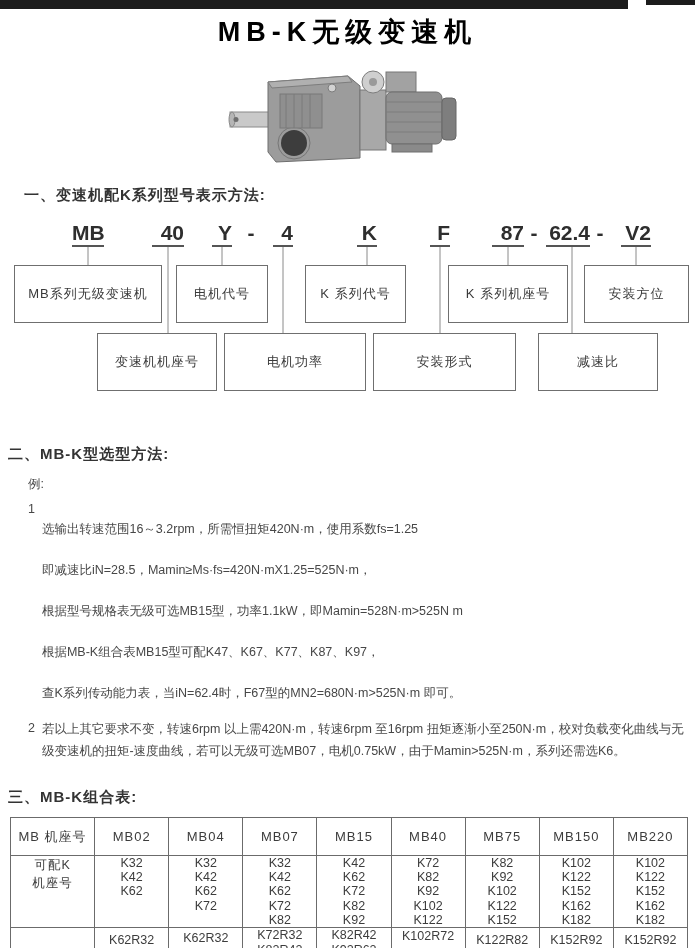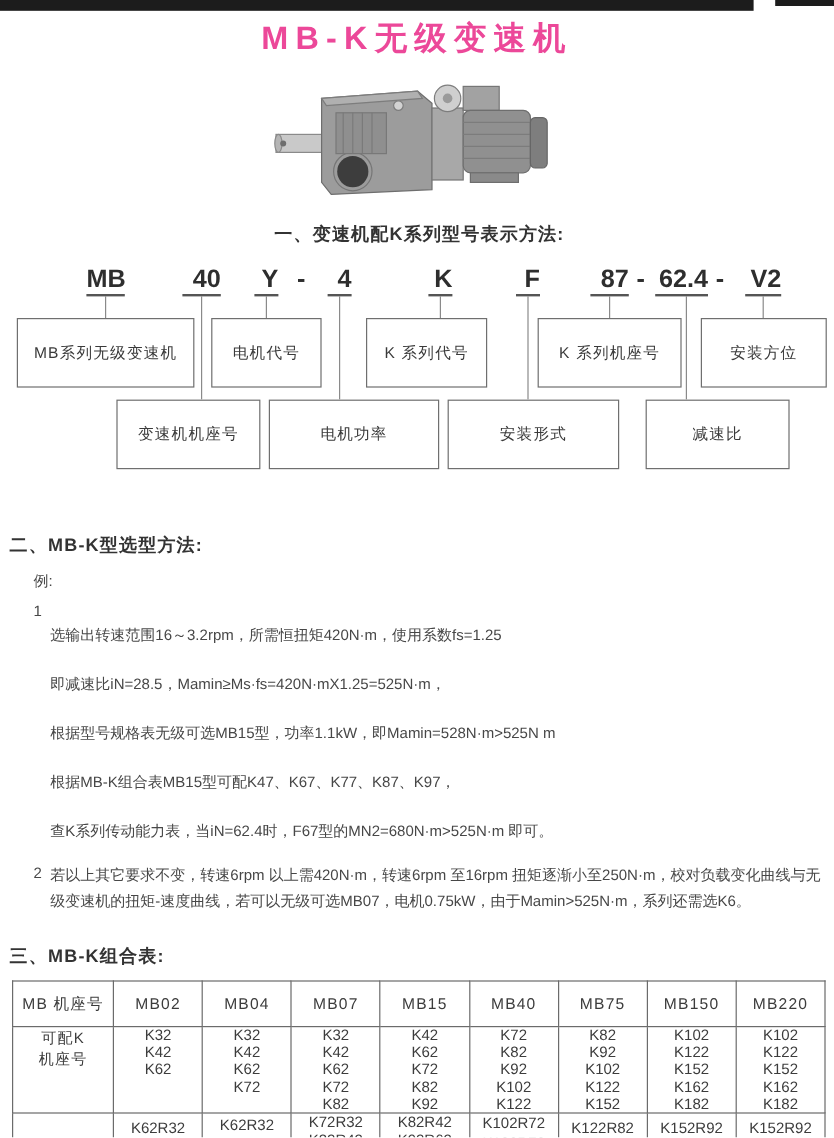--- a/index.html
+++ b/index.html
@@ -6,27 +6,27 @@
   .page{
     position:relative;width:695px;height:948px;background:#fff;overflow:hidden;
     font-family:"Liberation Sans","DejaVu Sans",sans-serif;color:#3f3f3f;
   }
   
   .topbar{position:absolute;top:0;left:0;width:628px;height:9px;background:#1c1c1c;}
   .topbar-right{position:absolute;top:0;left:646px;width:49px;height:5px;background:#1c1c1c;}
 
   .title{
     margin:0;padding-top:14px;text-align:center;
-    font-size:27px;font-weight:bold;letter-spacing:6px;color:#ec4899;
+    font-size:27px;font-weight:bold;letter-spacing:6px;color:#000000;
   }
   .photo-wrap{width:240px;height:106px;margin:10px auto 0 auto;}
   .sec-heading{
     margin:0;font-size:15px;font-weight:bold;color:#333;letter-spacing:1px;
   }
-  .h1{margin:20px 0 0 4px;text-align:center;}
+  .h1{margin:20px 0 0 24px;}
   .h2{margin:46px 0 0 8px;}
   .h3{margin:26px 0 0 8px;}
 
   
   .diagram{position:relative;width:695px;height:186px;margin-top:8px;}
   .code-part{
     position:absolute;top:8px;height:24px;text-align:right;
     font-size:21px;font-weight:bold;color:#2e2e2e;line-height:24px;
     border-bottom:2px solid #555;
   }

